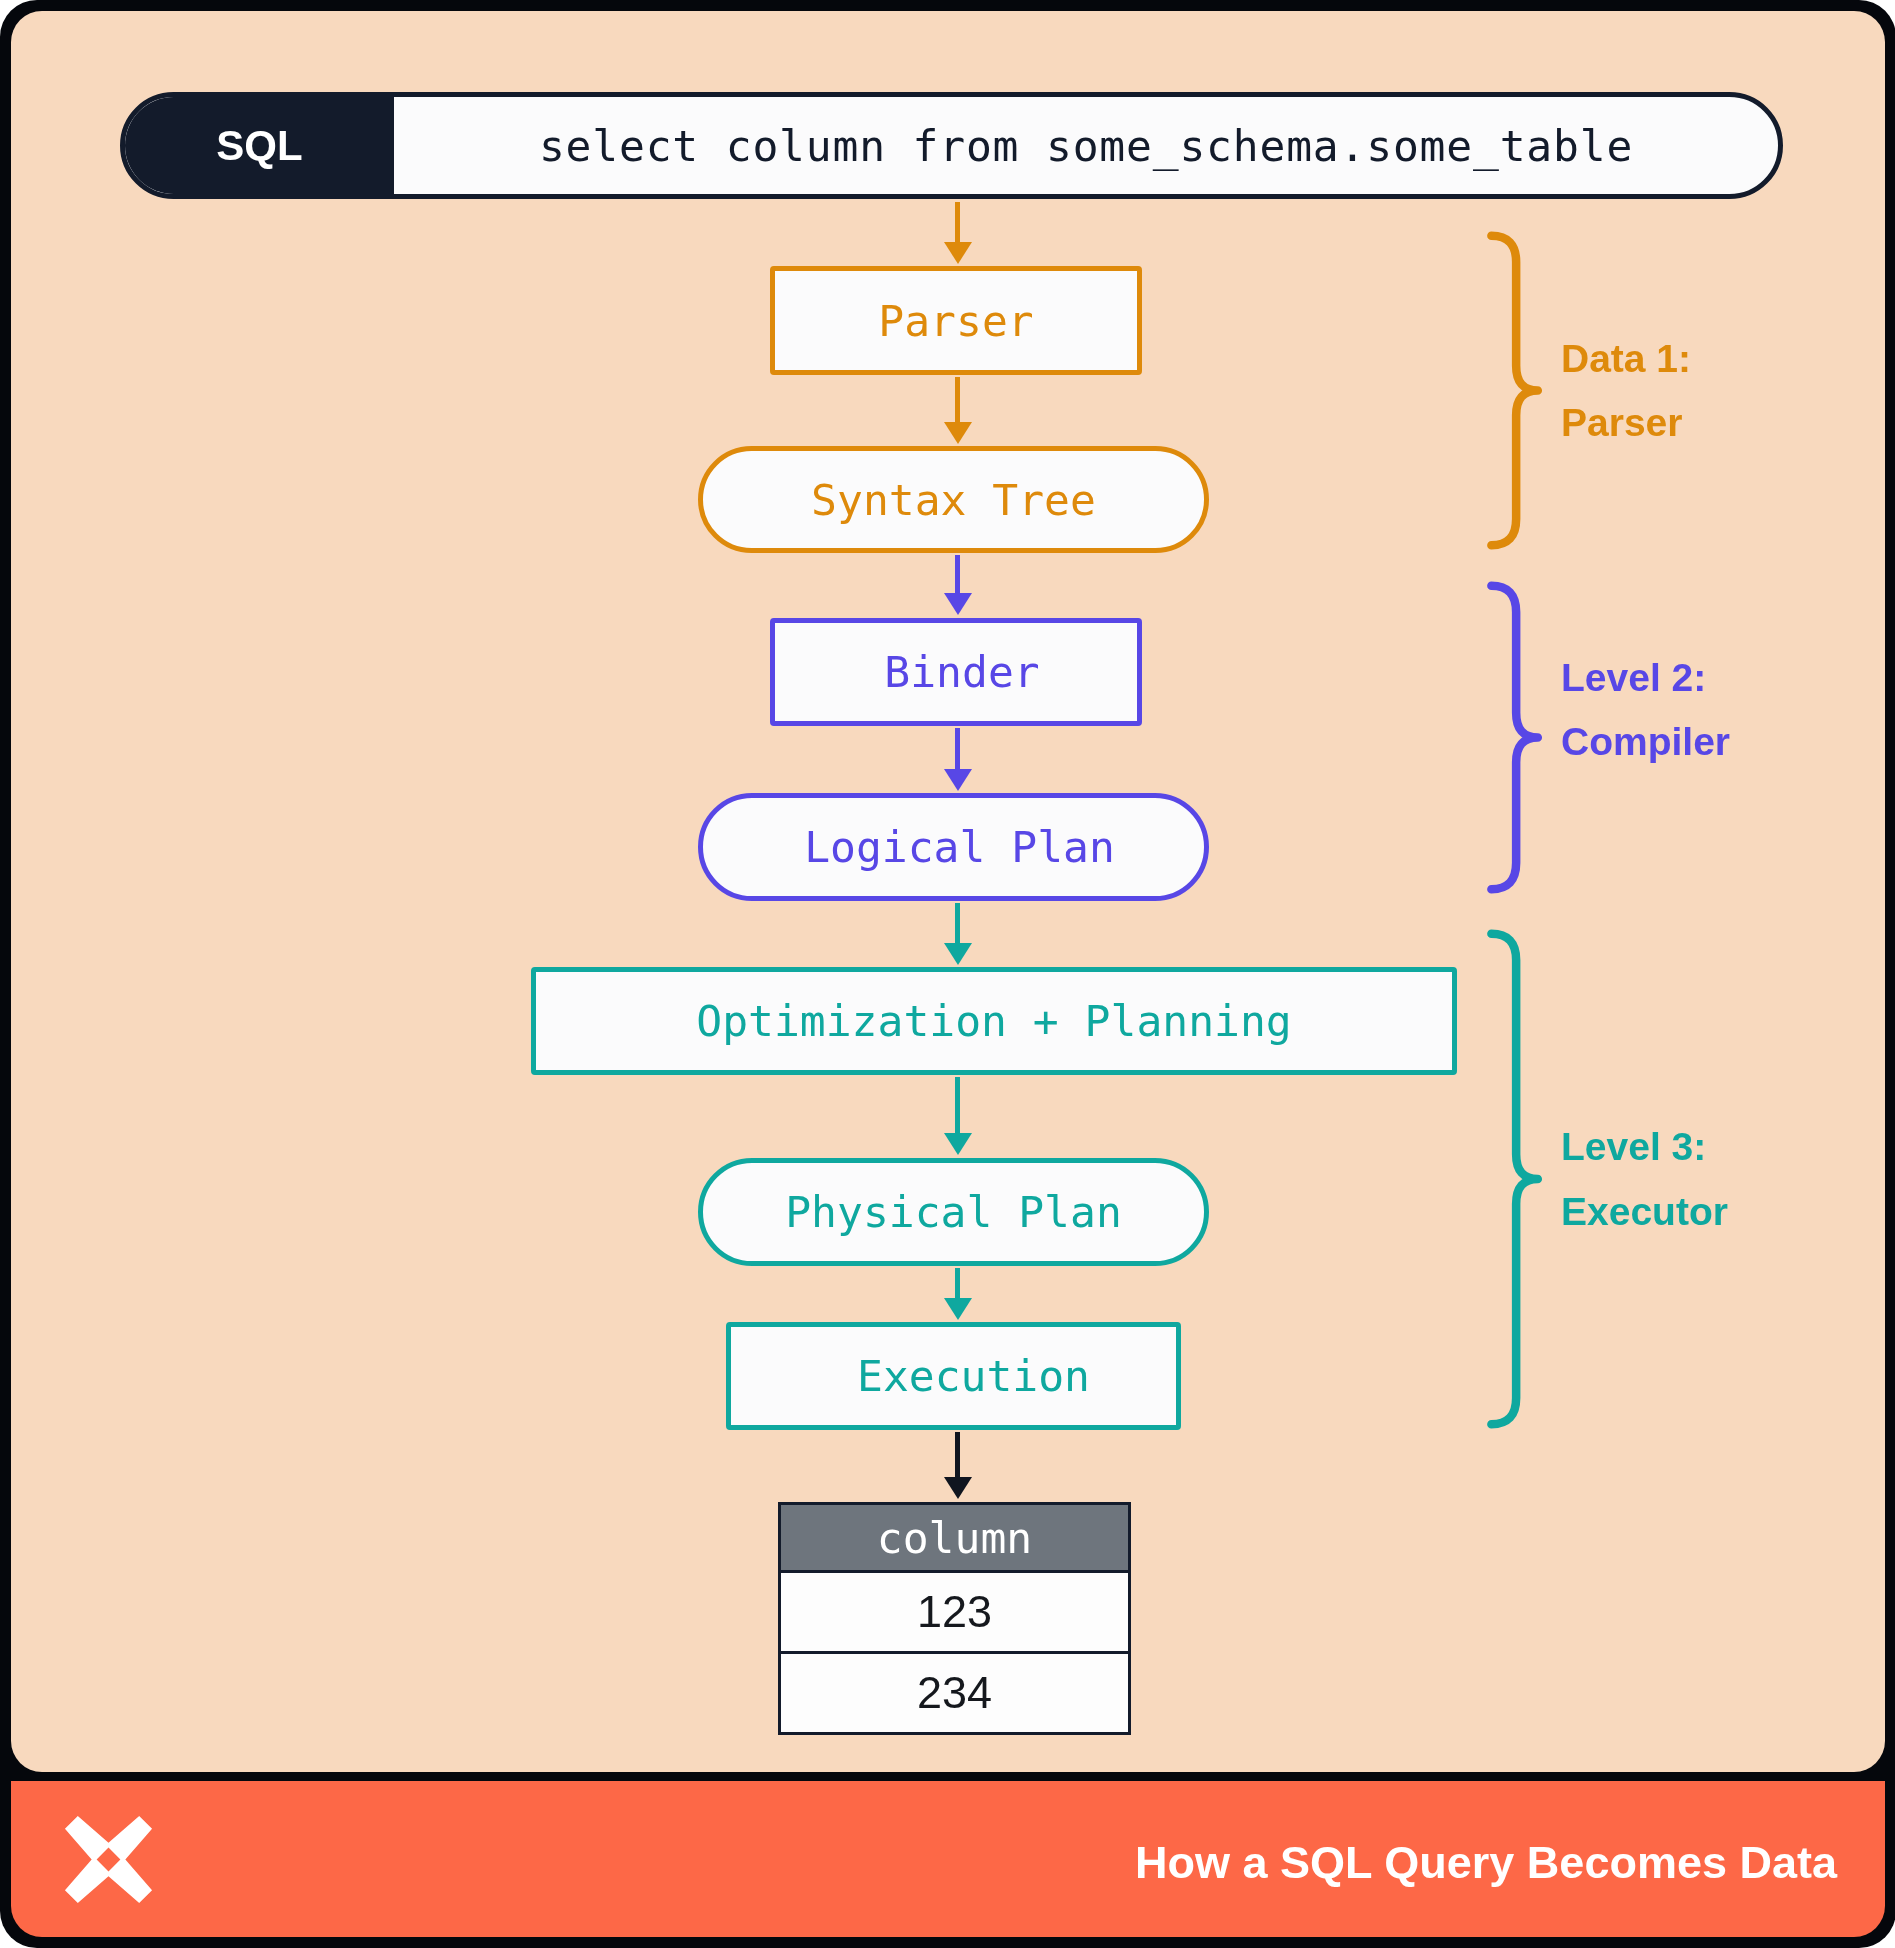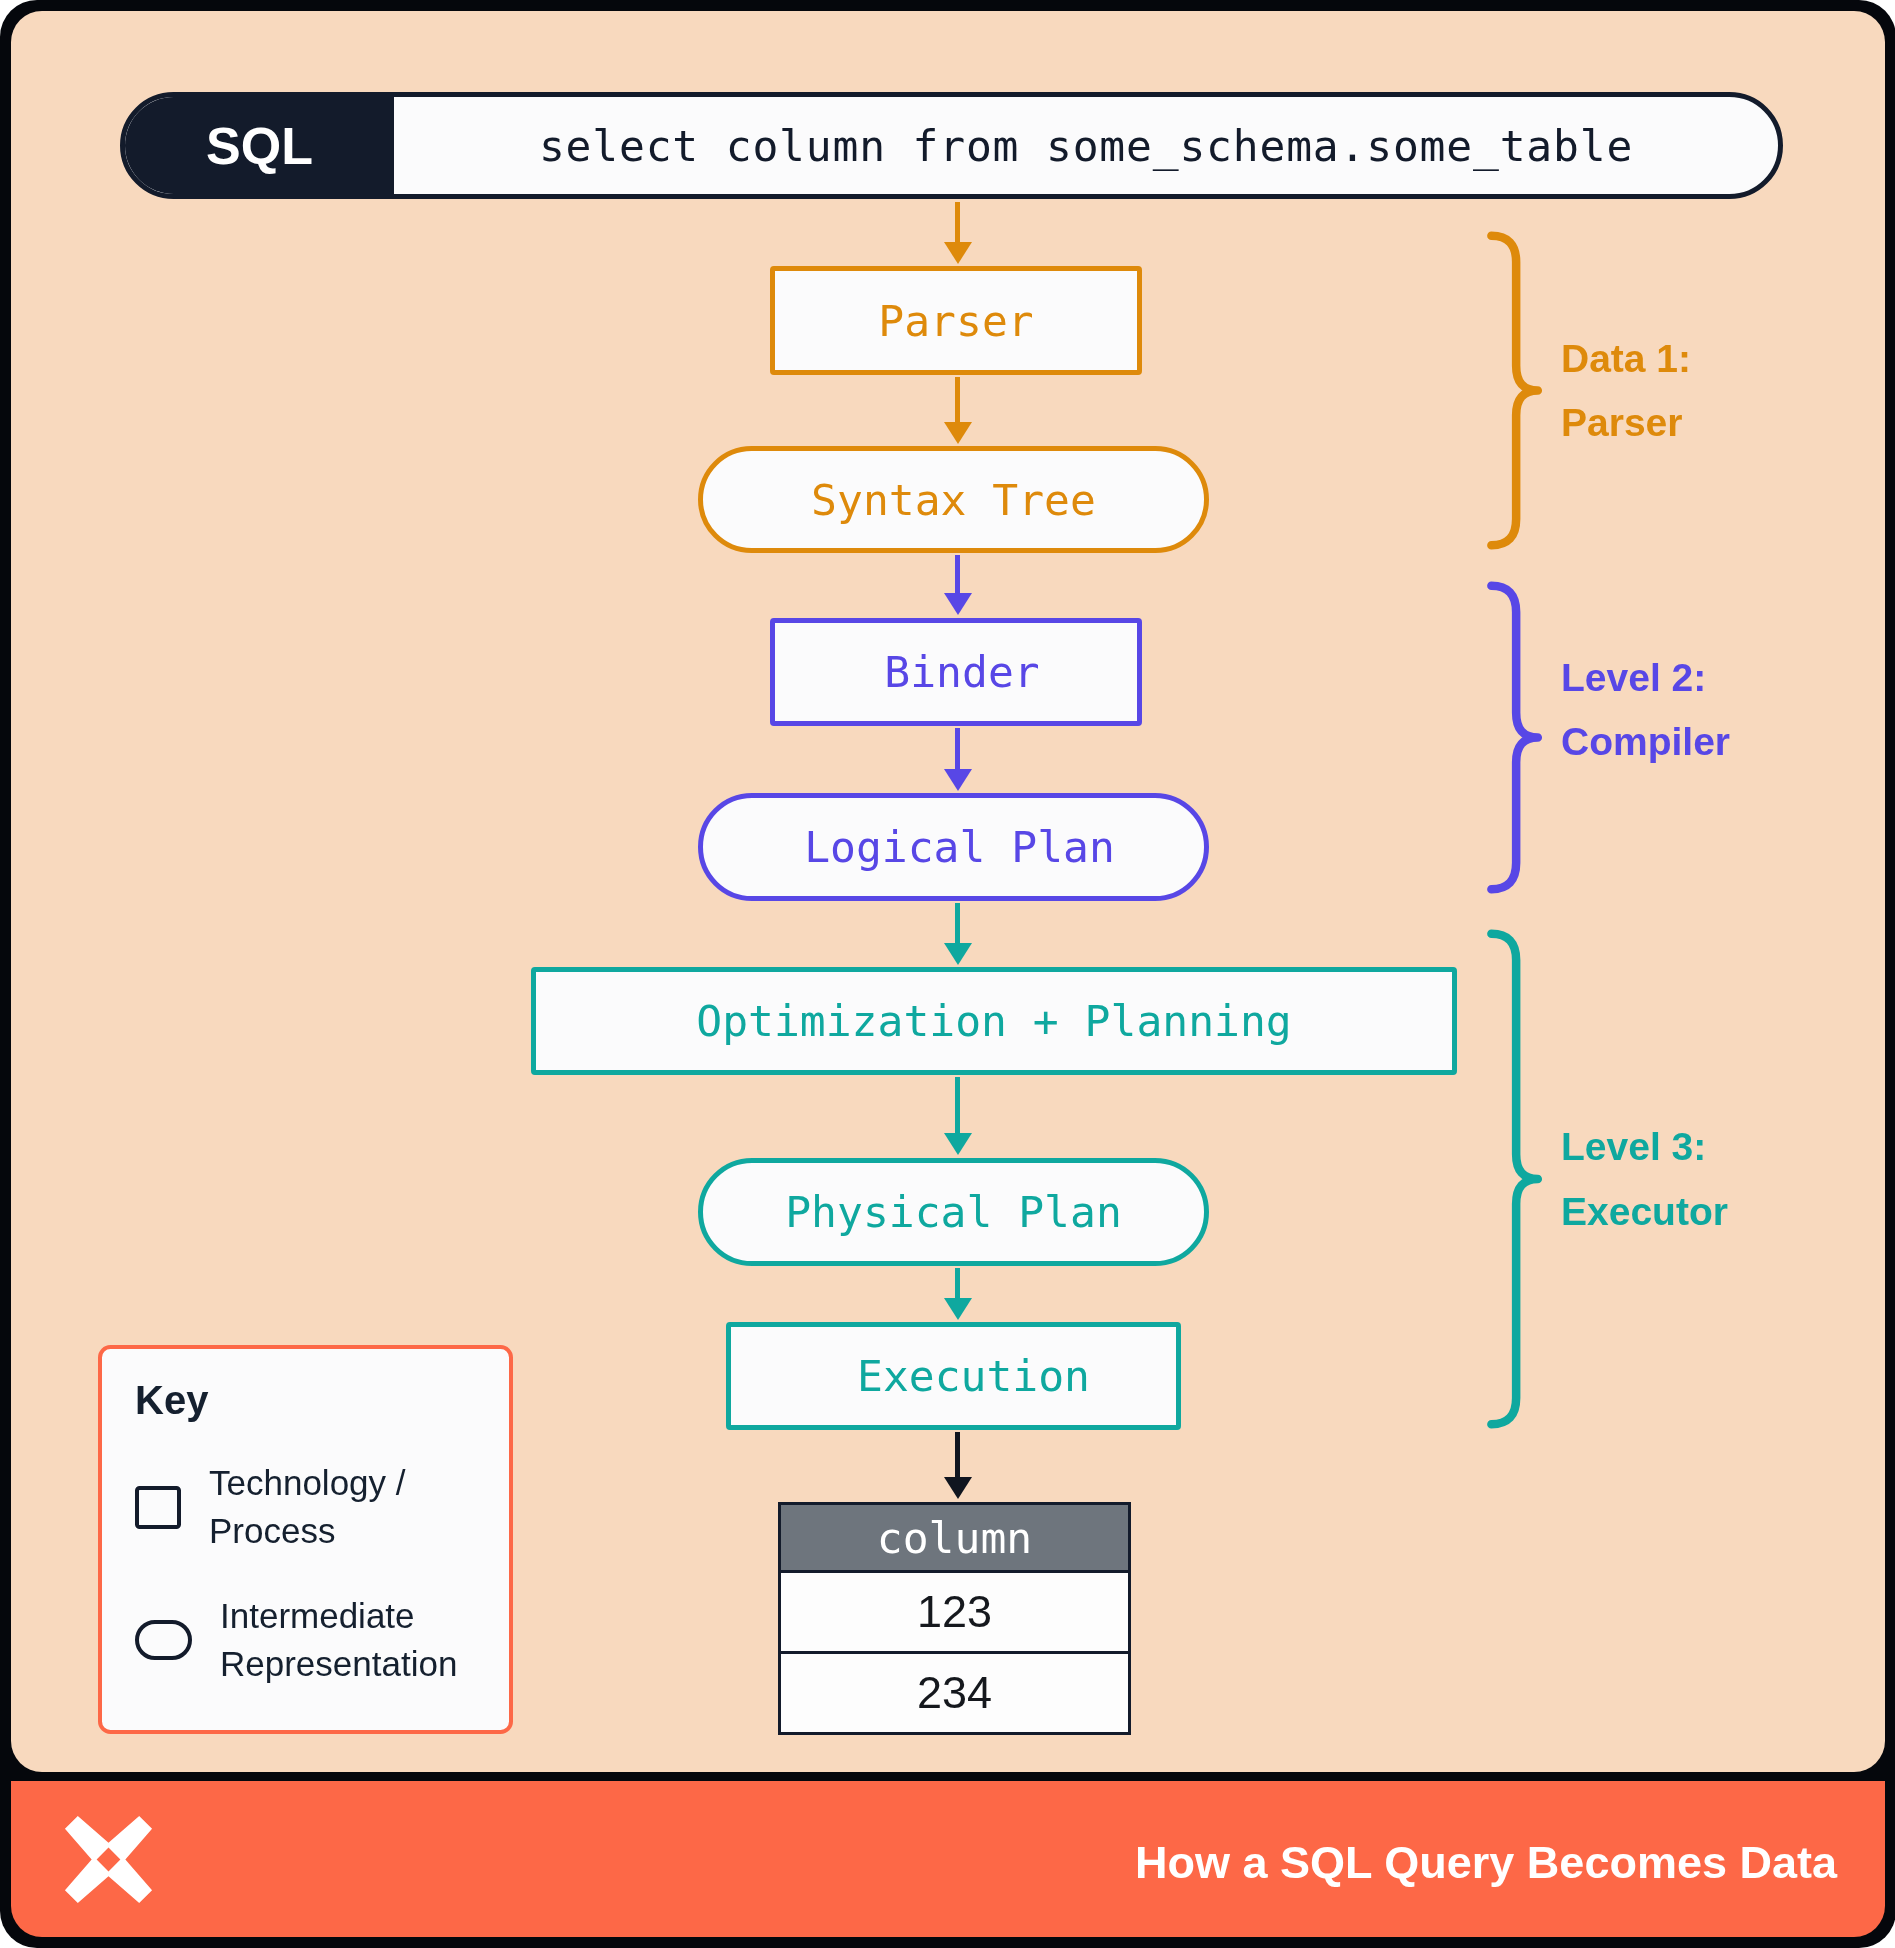--- a/index.html
+++ b/index.html
@@ -14,21 +14,21 @@
   }
   *{box-sizing:border-box;}
   body{margin:0;background:#ffffff;font-family:"Liberation Sans", sans-serif;}
   .canvas{position:relative;width:1896px;height:1948px;background:#05070C;border-radius:37px;overflow:hidden;}
   .panel{position:absolute;left:11px;top:11px;width:1874px;height:1761px;background:var(--peach);border-radius:31px;}
 
   
   .sql-pill{position:absolute;left:109px;top:81px;width:1663px;height:107px;background:var(--paper);
     border:5.4px solid var(--ink);border-radius:62px;display:flex;overflow:hidden;}
   .sql-tag{background:var(--ink);color:#fff;width:269px;flex-shrink:0;display:flex;align-items:center;justify-content:center;
-    font-weight:bold;font-size:52px;}
+    font-weight:bold;font-size:42px;}
   .sql-query{flex:1;display:flex;align-items:center;justify-content:center;
     font-family:"DejaVu Sans Mono", monospace;font-size:43px;color:var(--ink);letter-spacing:0.8px;}
 
   
   .node{position:absolute;background:var(--paper);display:flex;align-items:center;justify-content:center;
     font-family:"DejaVu Sans Mono", monospace;font-size:43px;}
   .rect{border-radius:3.9px;}
   .pill{border-radius:70px;}
   .c1{border:5.4px solid var(--orange);color:var(--orange);}
   .c2{border:5.4px solid var(--purple);color:var(--purple);padding-left:12px;}
@@ -143,31 +143,20 @@
       <span>Level 3:</span>
       <span>Executor</span>
     </div>
 
     <div class="result-table">
       <div class="rt-header">column</div>
       <div class="rt-row">123</div>
       <div class="rt-row">234</div>
     </div>
 
-    <div class="key">
-      <div class="key-title">Key</div>
-      <div class="key-item">
-        <span class="key-shape rect-shape"></span>
-        <span class="key-label">Technology / Process</span>
-      </div>
-      <div class="key-item">
-        <span class="key-shape oval-shape"></span>
-        <span class="key-label">Intermediate Representation</span>
-      </div>
-    </div>
 
   </div>
 
   <div class="footer">
     <svg class="logo" viewBox="0 0 100 100">
       <path fill-rule="evenodd" fill="#ffffff" d="M6 19 L19 6 L50 33 L81 6 L94 19 L67 50 L94 81 L81 94 L50 67 L19 94 L6 81 L33 50 Z
            M50 38 L62 50 L50 62 L38 50 Z"></path>
     </svg>
     <div class="footer-title">How a SQL Query Becomes Data</div>
   </div>

